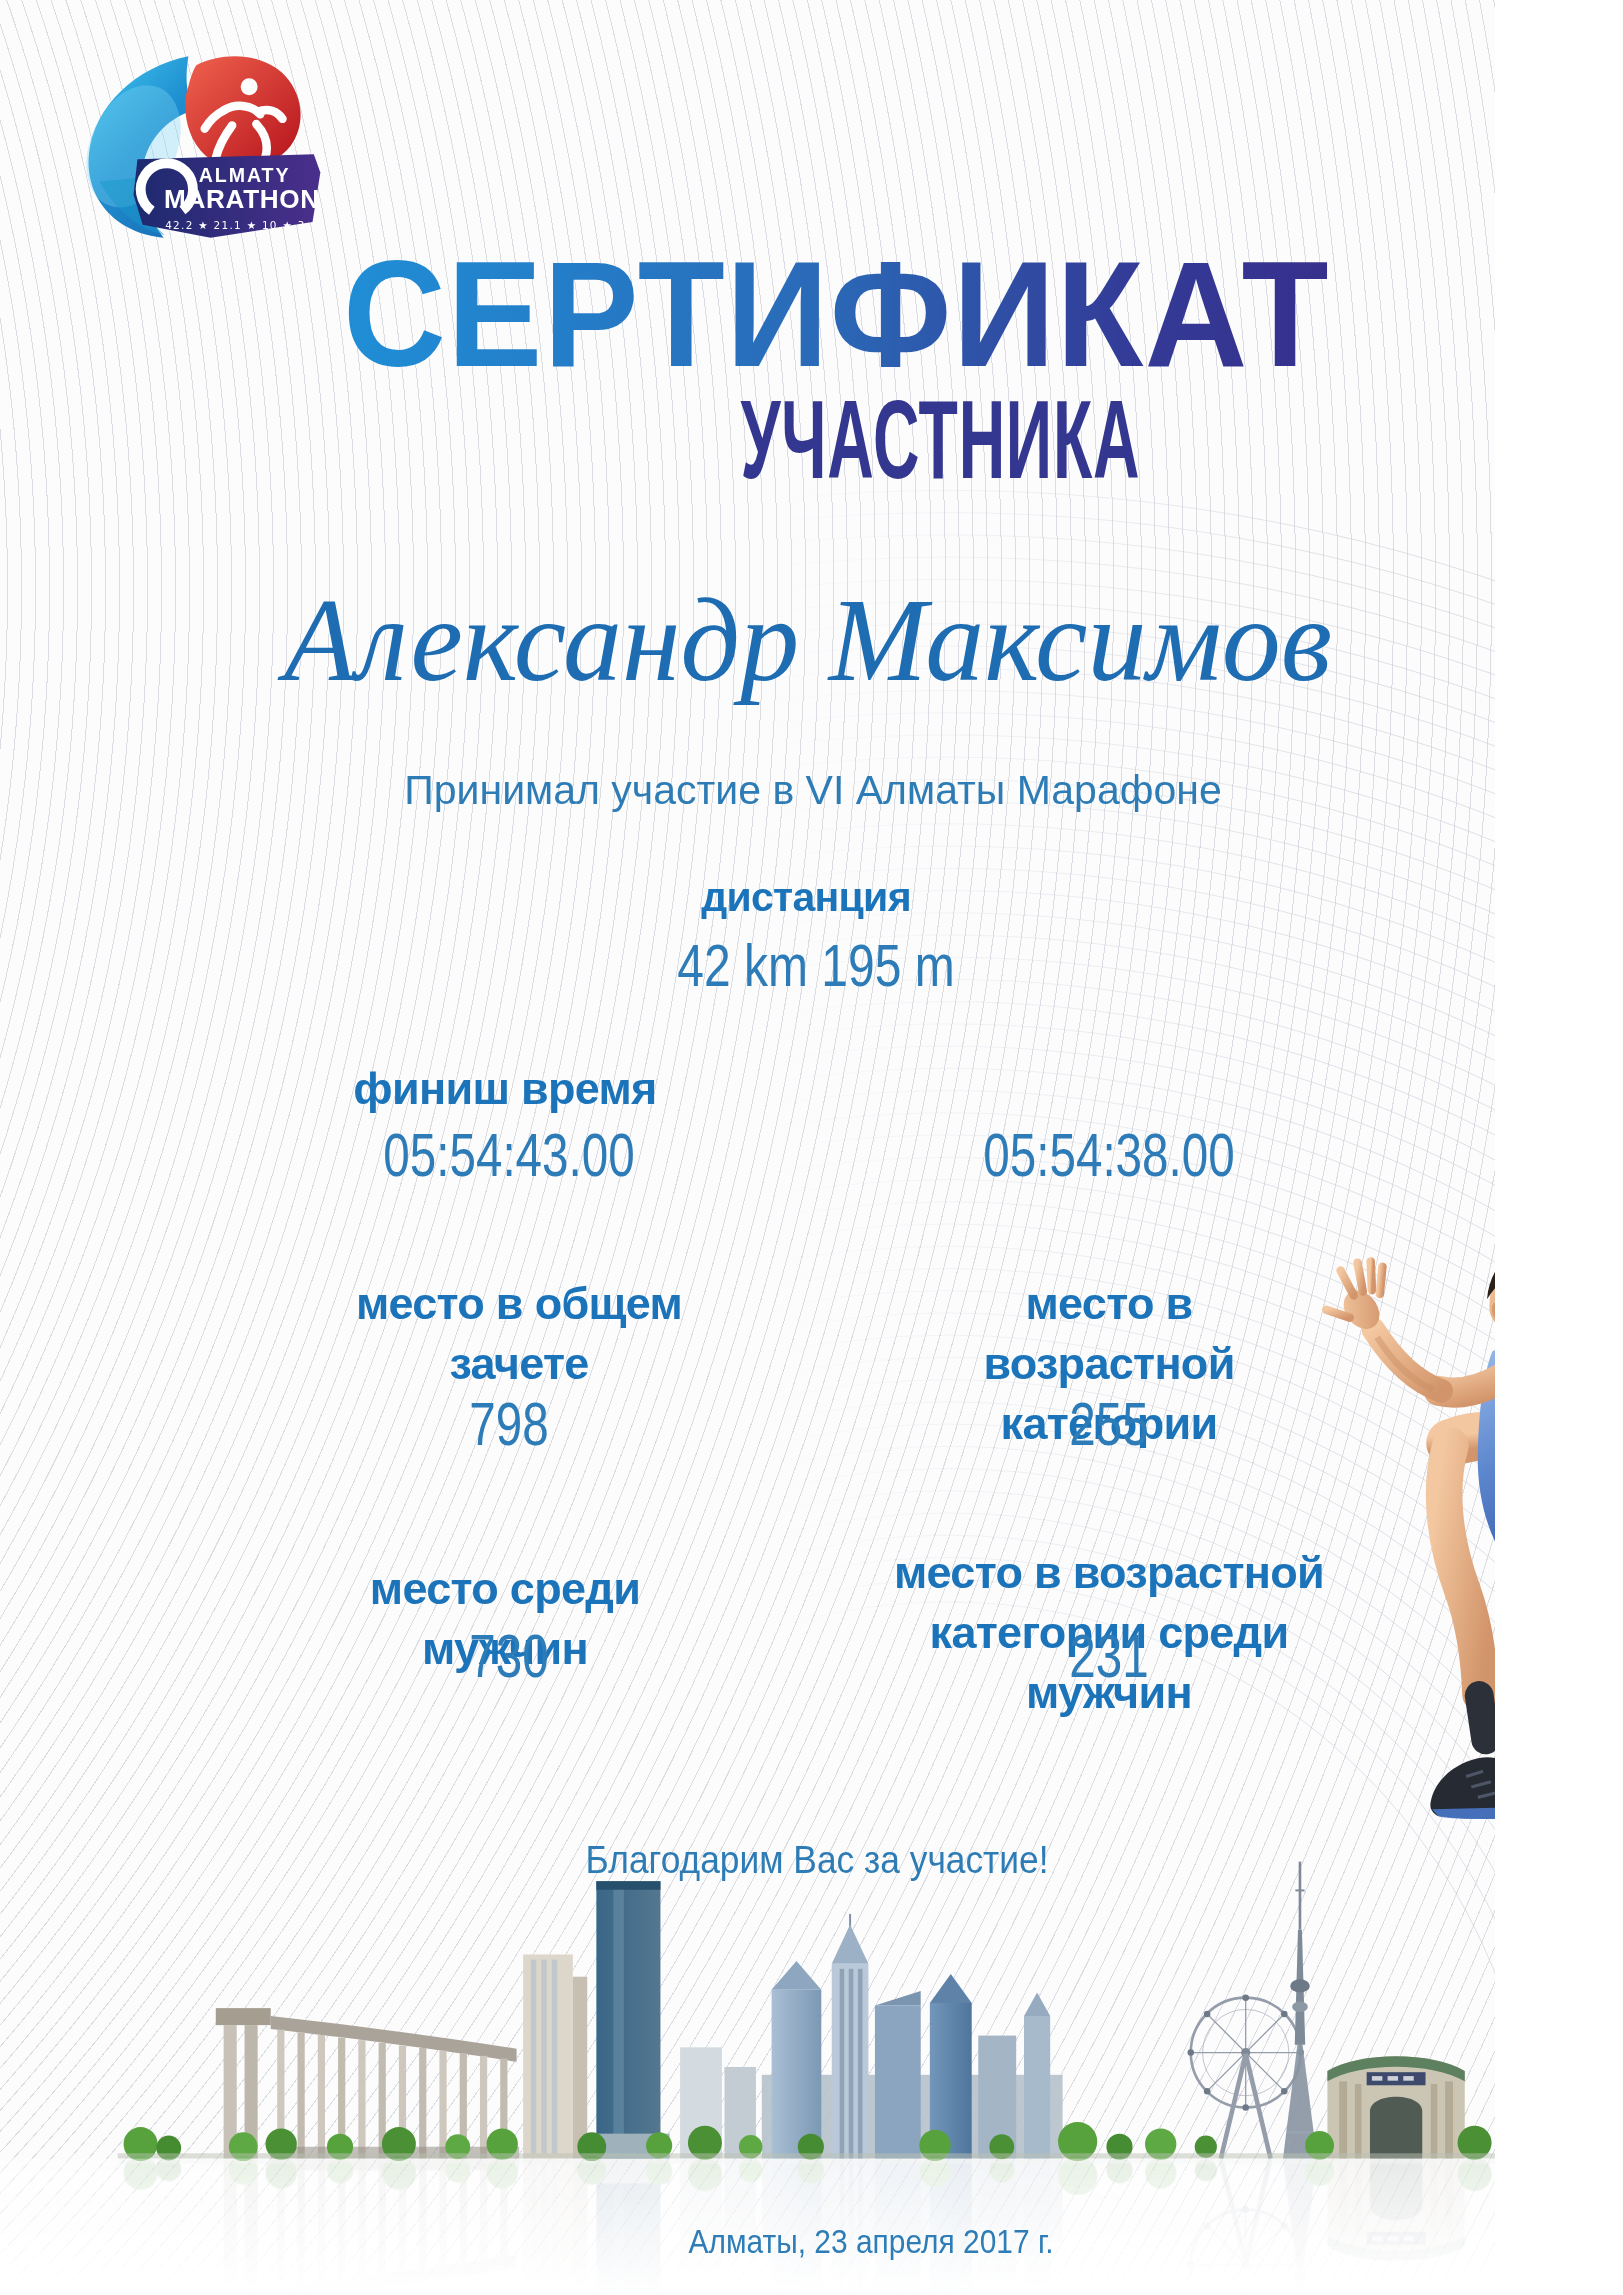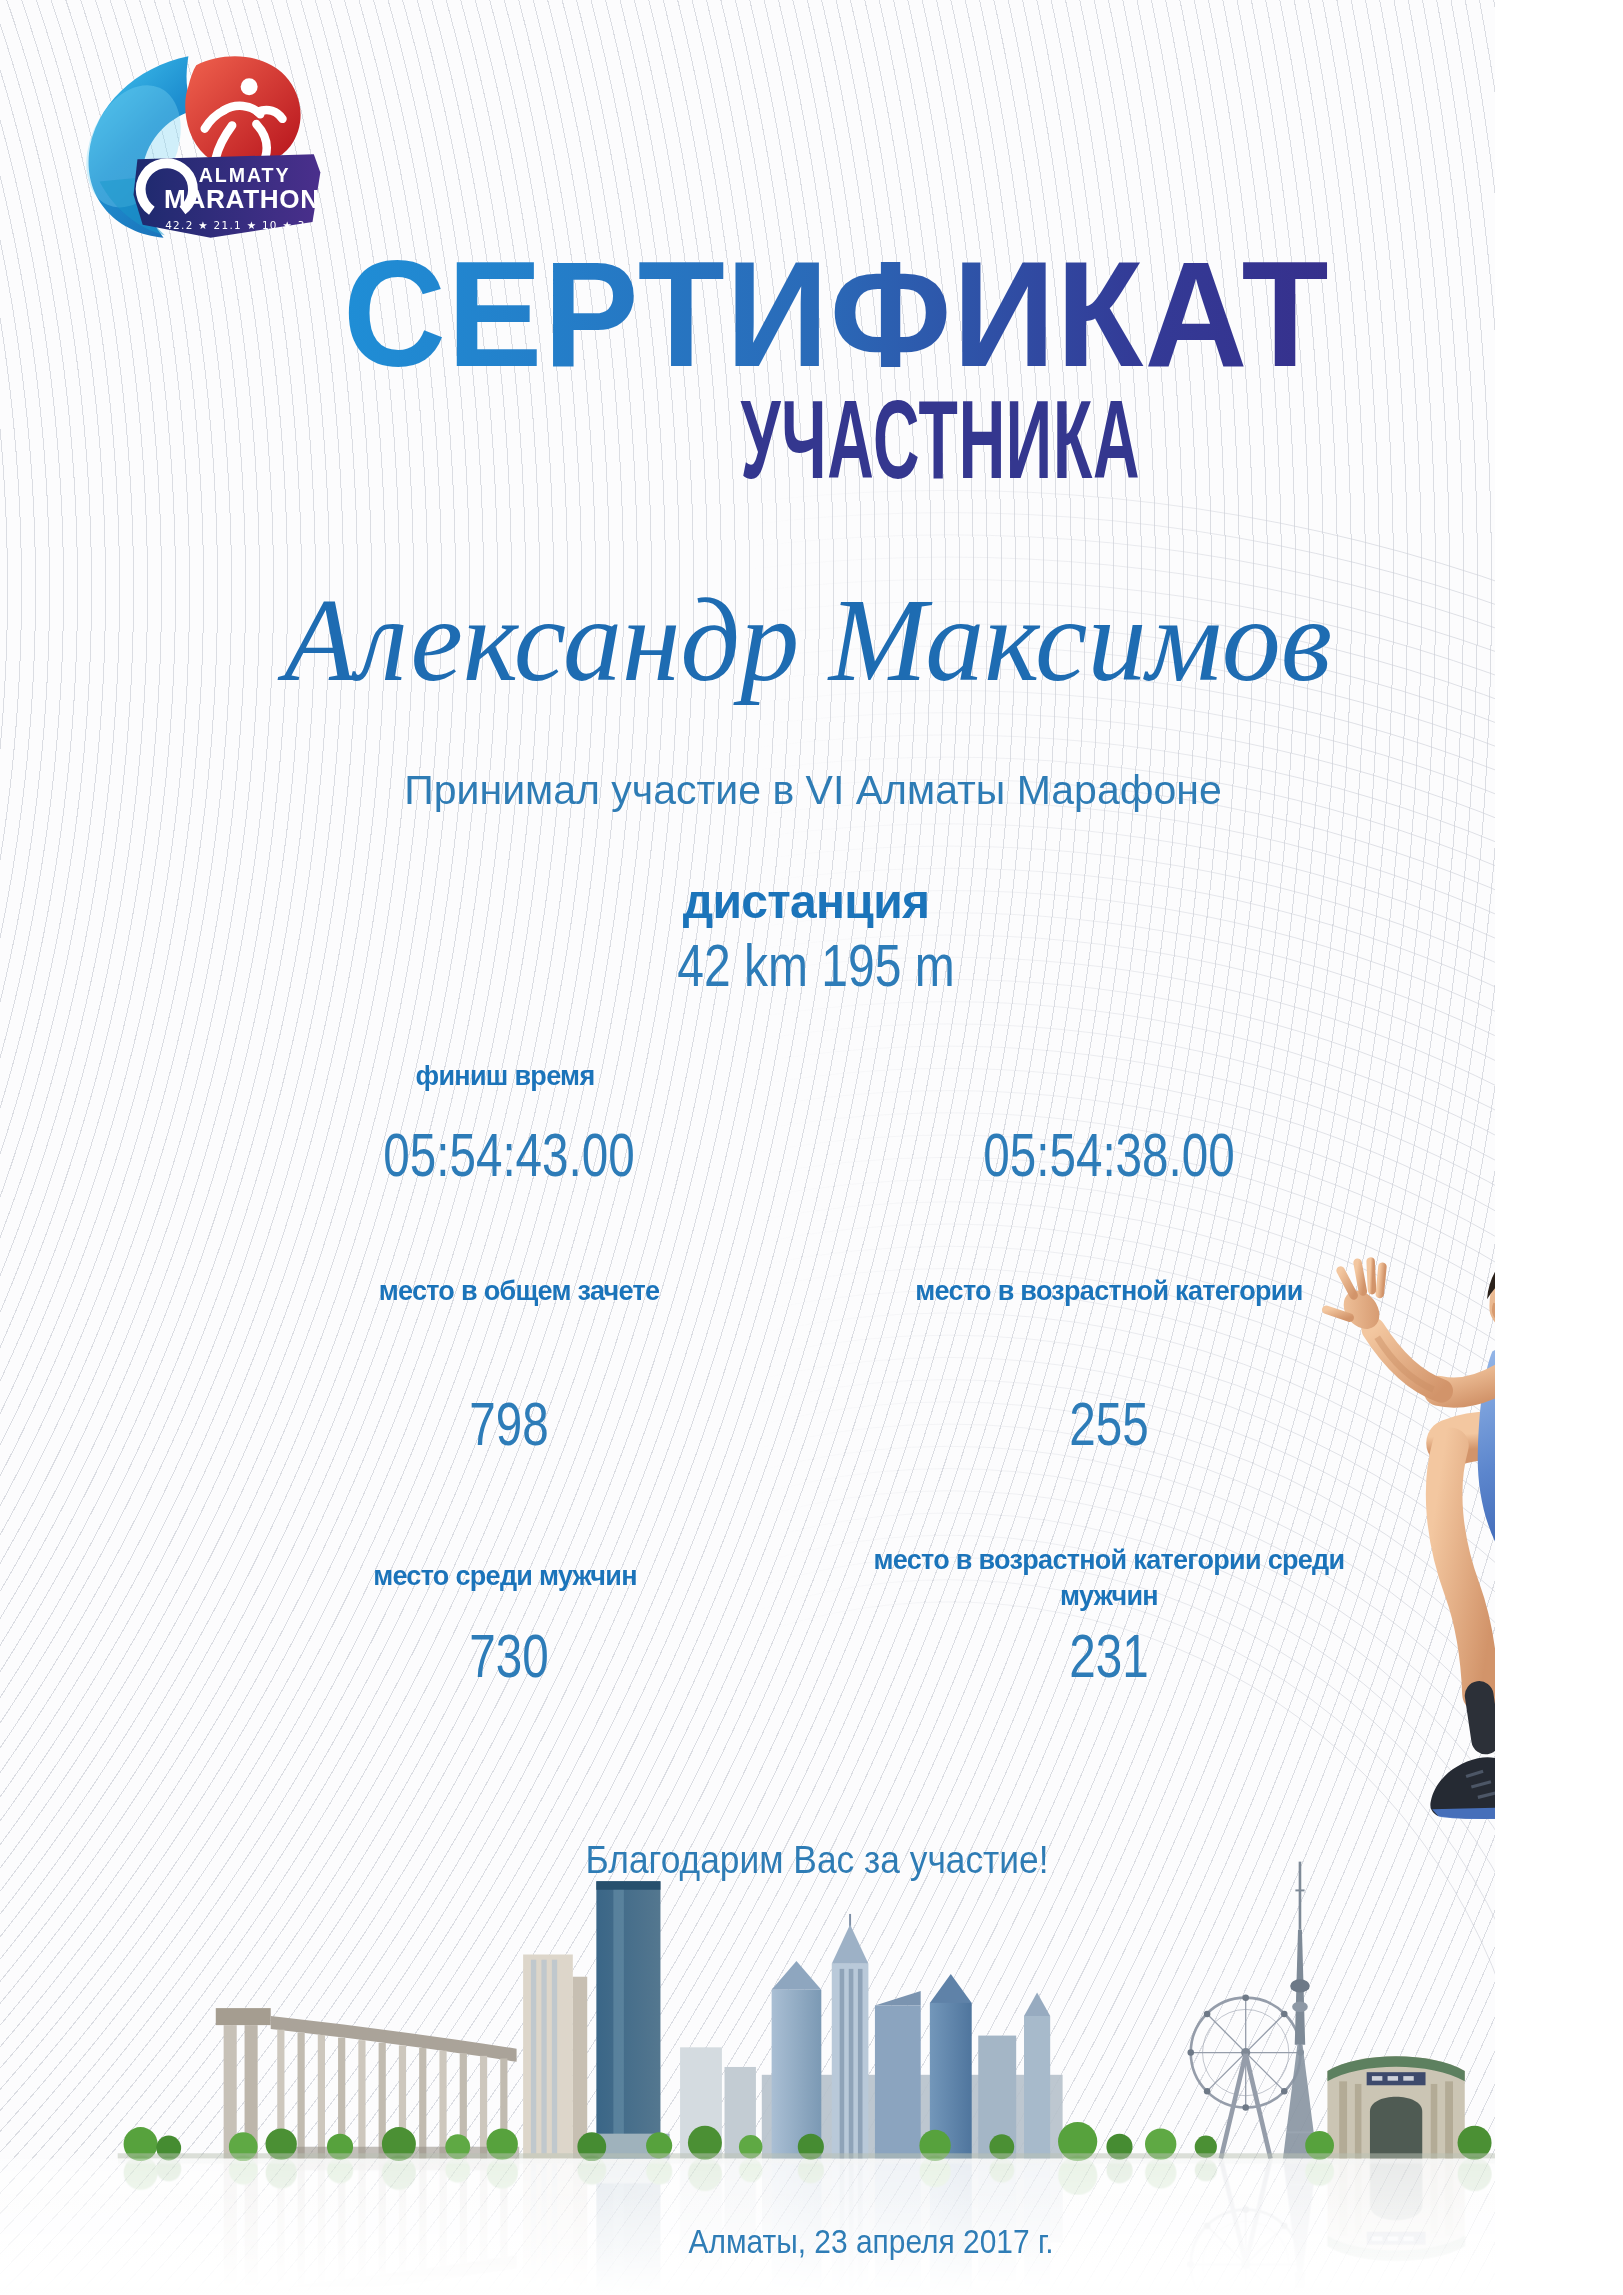--- a/index.html
+++ b/index.html
@@ -31,27 +31,27 @@
     left:808px; top:576px; z-index:3;
     transform:translateX(-50%); white-space:nowrap;
     font-family:"Liberation Serif", serif; font-style:italic; font-weight:400;
     font-size:118px; line-height:1.1; color:#1e6cb2;
   }
   .participation {
     left:813px; top:766px; z-index:3; transform:translateX(-50%);
     font-size:41px; line-height:1.2; color:#2e7cb5; white-space:nowrap;
   }
   .dist-label { left:806px; top:874px; z-index:3; transform:translateX(-50%);
-    font-size:48px; font-weight:700; letter-spacing:-0.7px; color:#1b74ba; white-space:nowrap; }
+    font-size:41px; font-weight:700; letter-spacing:-0.7px; color:#1b74ba; white-space:nowrap; }
   .dist-value { left:816px; top:931px; z-index:3;
     transform:translateX(-50%) scaleX(.8); transform-origin:center top;
     font-size:60px; color:#2d7cb8; white-space:nowrap; }
 
   .stat-label { z-index:3; transform:translateX(-50%); text-align:center;
-    font-size:27px; font-weight:700; letter-spacing:-0.7px; line-height:1.33; color:#1b74ba; }
+    font-size:45px; font-weight:700; letter-spacing:-0.7px; line-height:1.33; color:#1b74ba; }
   .stat-value { z-index:3; transform:translateX(-50%) scaleX(.78); transform-origin:center top;
     font-size:61px; color:#2d7cb8; white-space:nowrap; }
 
   .thanks { left:817px; top:1839px; z-index:3;
     transform:translateX(-50%) scaleX(.93); transform-origin:center top;
     font-size:38px; color:#2e7cb5; white-space:nowrap; }
 
   #skyline { left:0; top:1851px; z-index:1; }
   #runner  { left:1270px; top:1213px; z-index:2; }
 

